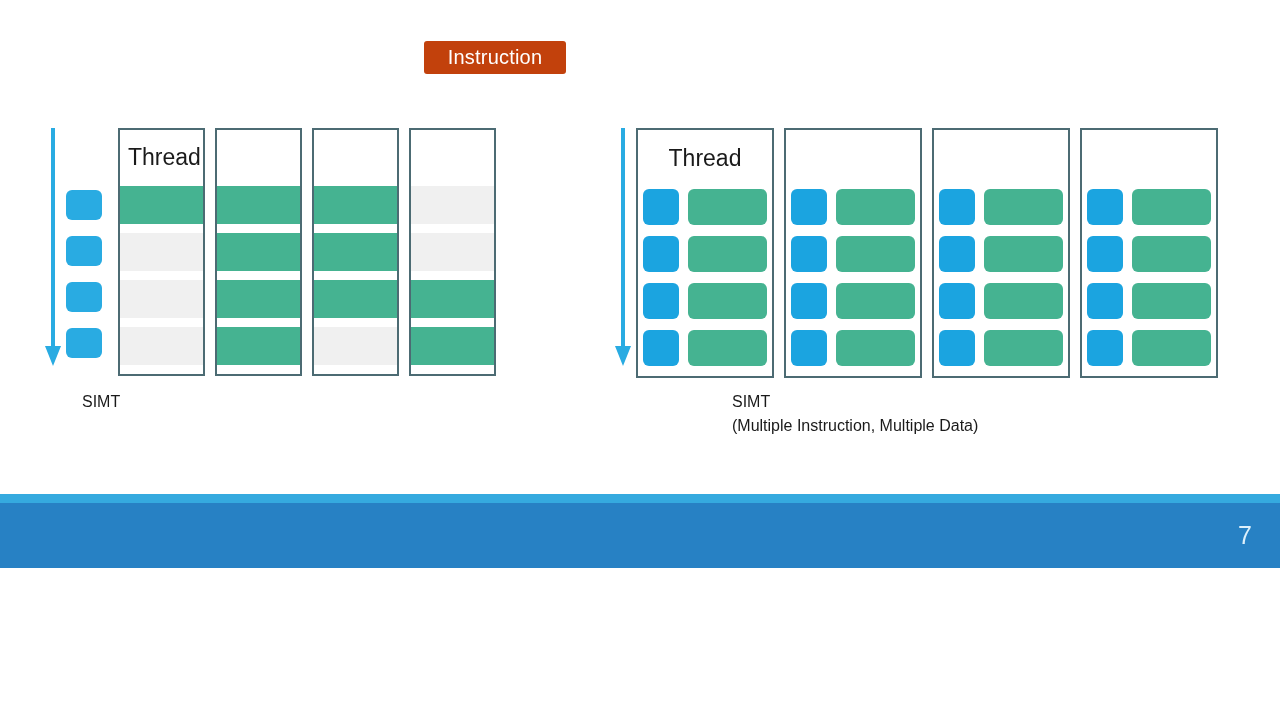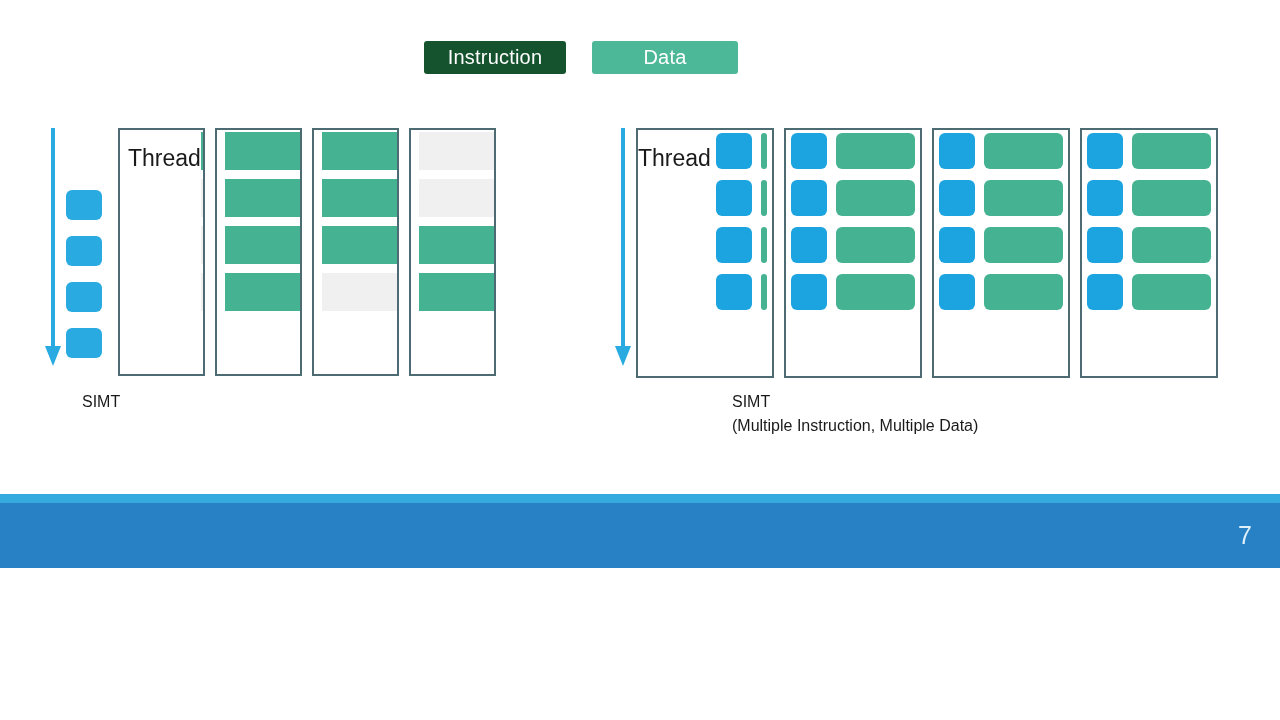--- a/index.html
+++ b/index.html
@@ -29,21 +29,21 @@
     display: flex;
     align-items: center;
     justify-content: center;
     border-radius: 3px;
     color: #ffffff;
     font-size: 20px;
     letter-spacing: 0.2px;
   }
   .legend-pill.instruction {
     width: 142px;
-    background: #14532d;
+    background: #c2410c;
   }
   .legend-pill.data {
     width: 146px;
     background: #4db898;
   }
 
   
   .panel {
     position: absolute;
     top: 128px;
@@ -104,21 +104,21 @@
   
   .columns {
     display: flex;
     gap: 10px;
   }
   .thread-col {
     border: 2px solid #4c6b73;
     background: #ffffff;
     box-sizing: border-box;
     display: flex;
-    flex-direction: row;
+    flex-direction: column;
   }
   .panel.simt .thread-col { width: 87px; height: 248px; }
   .panel.mimd .thread-col { width: 138px; height: 250px; }
 
   .col-header {
     height: 56px;
     display: flex;
     align-items: center;
     font-size: 23px;
     color: #1a1a1a;
@@ -207,23 +207,20 @@
     font-size: 25px;
   }
 </style>
 </head>
 <body>
 
 <div class="legend">
   <div class="legend-pill instruction">
     <span>Instruction</span>
   </div>
-  <div class="legend-pill data">
-    <span>Data</span>
-  </div>
 </div>
 
 <div class="panel simt">
   <div class="panel-diagram">
 
     <div class="down-arrow">
       <div class="shaft"></div>
       <div class="head"></div>
     </div>
 

